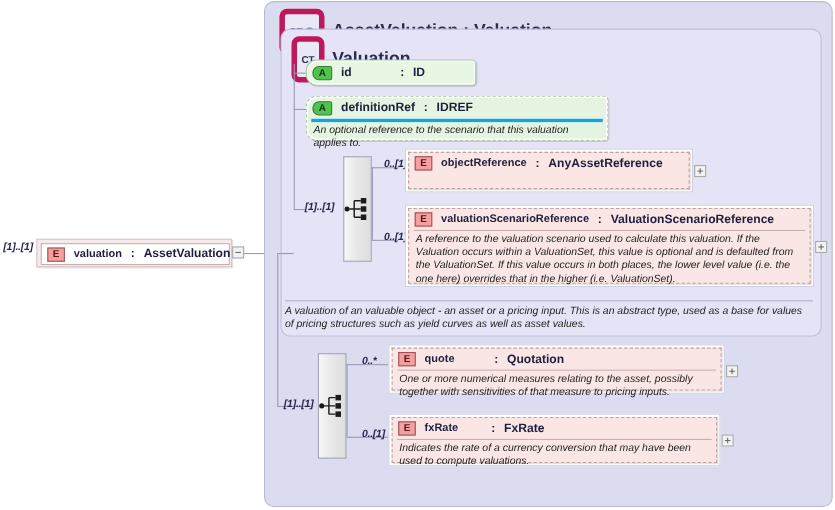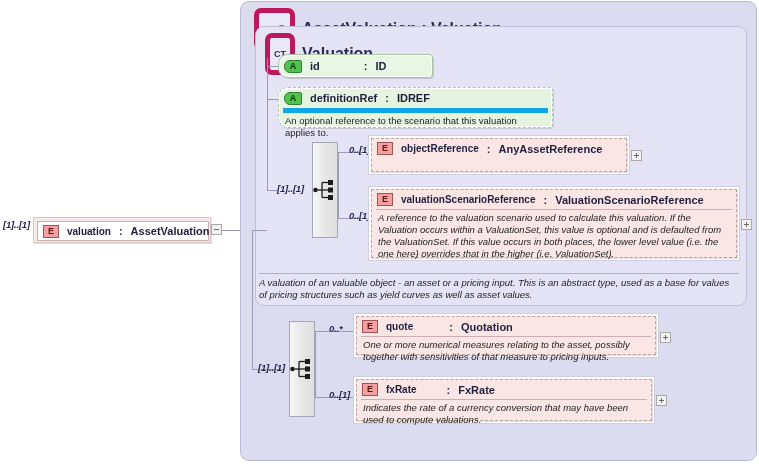--- a/index.html
+++ b/index.html
@@ -118,23 +118,24 @@
   }
   .attr-name {
     font-size: 11px; font-weight: bold; color: #1f1f3d;
     white-space: nowrap;
   }
   .attr-type {
     font-size: 11px; font-weight: bold; color: #1f1f3d;
     white-space: nowrap;
   }
   .attr-doc {
-    border-top: 5px solid #0ea5e9;
+    border-top: 3px solid #0ea5e9;
     margin: 0 4px;
     padding: 2px 2px 3px 2px;
+    font-style: italic;
     font-size: 9.5px;
     color: #232323;
     line-height: 1.25;
   }
 
   
   .el-node {
     position: absolute;
     background: #fbe6e6;
     border: 1px dashed #b9a3a3;

